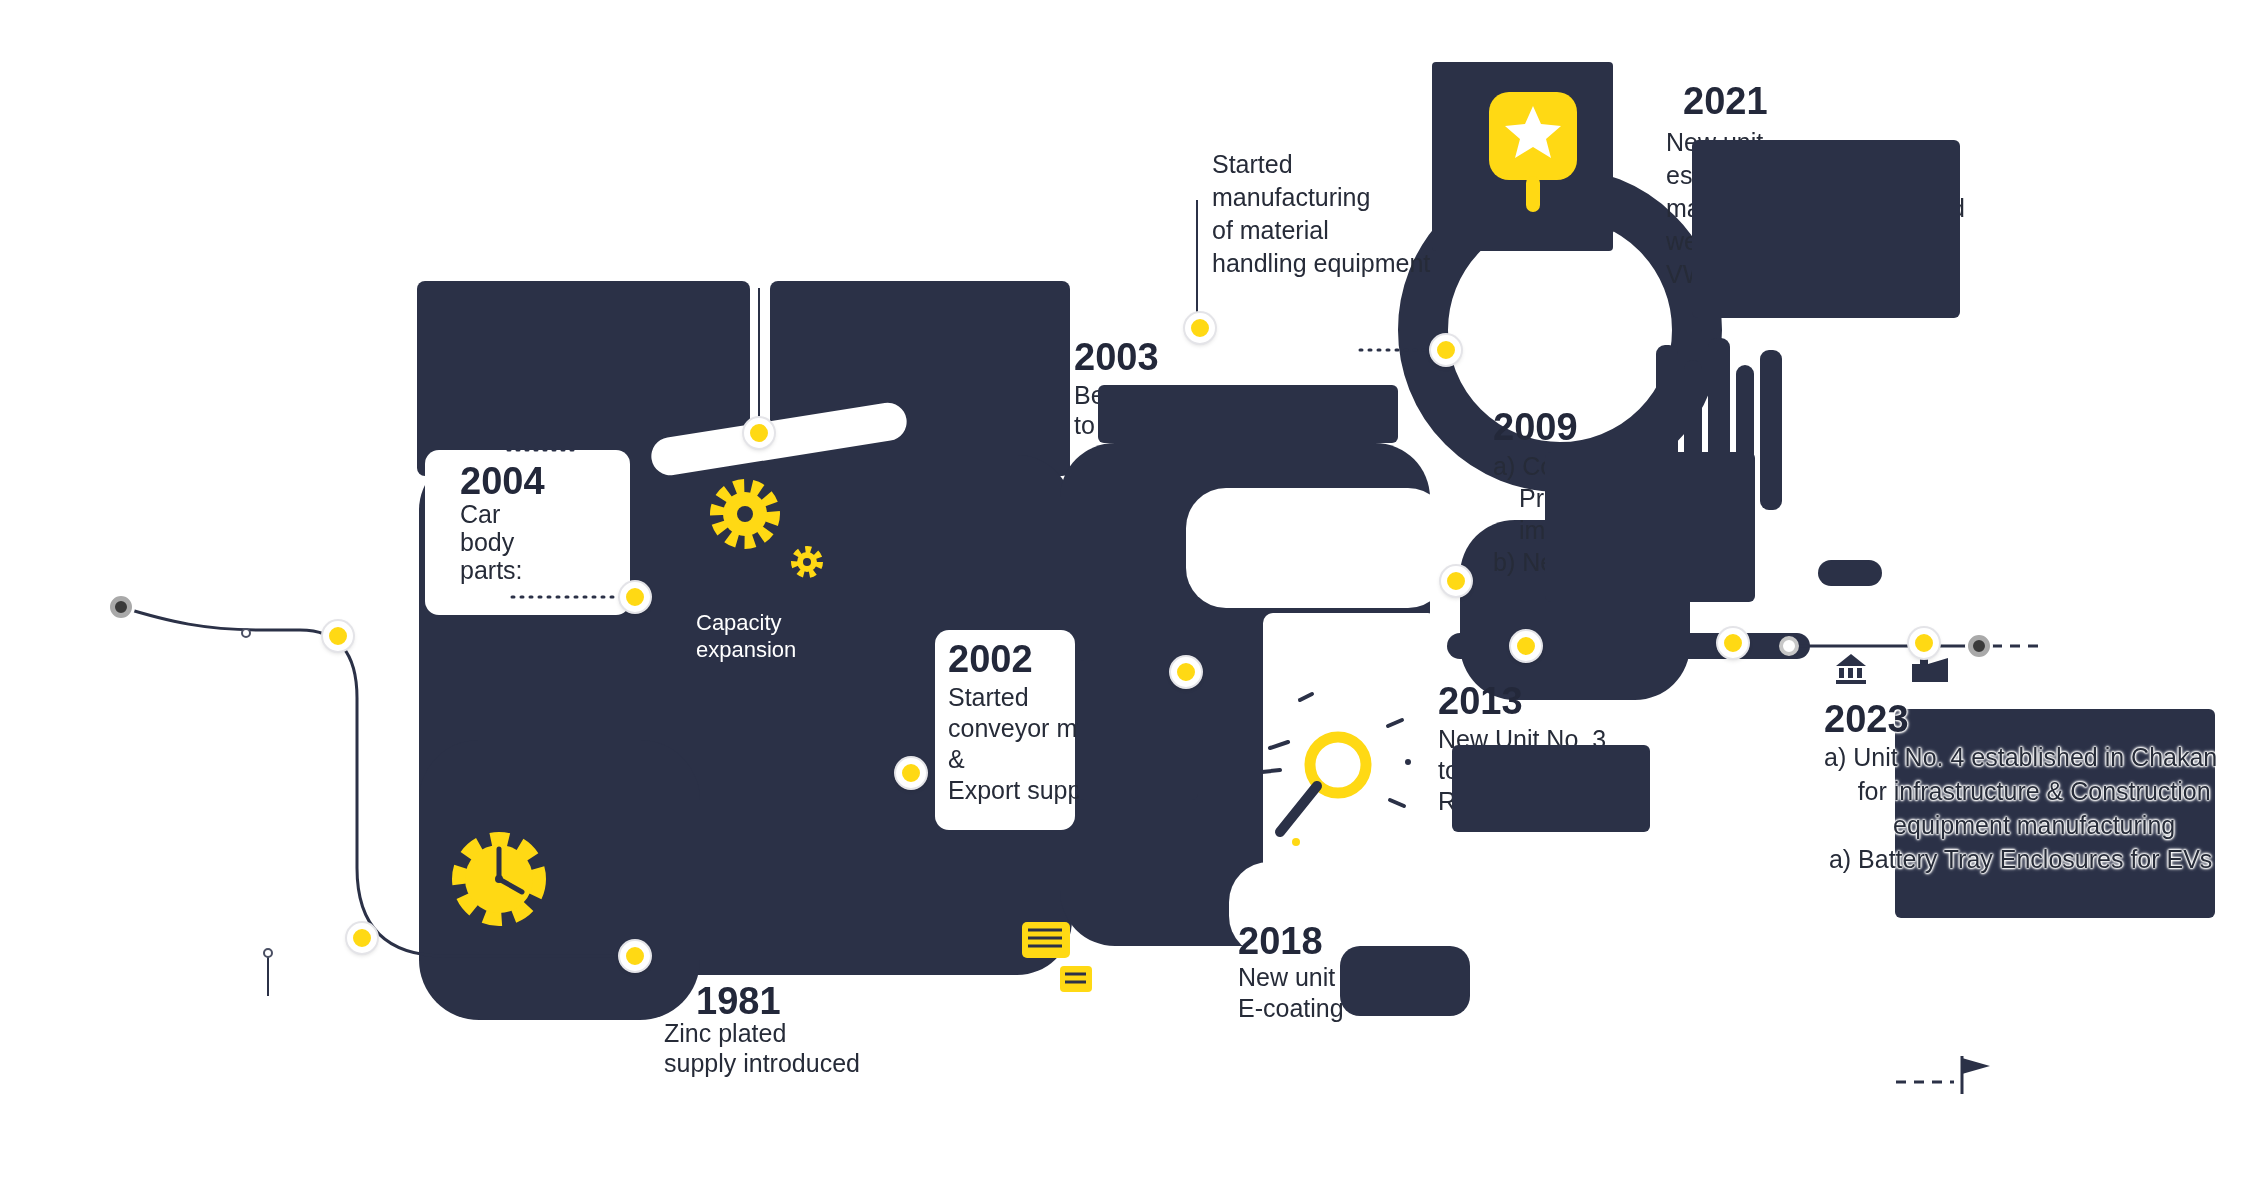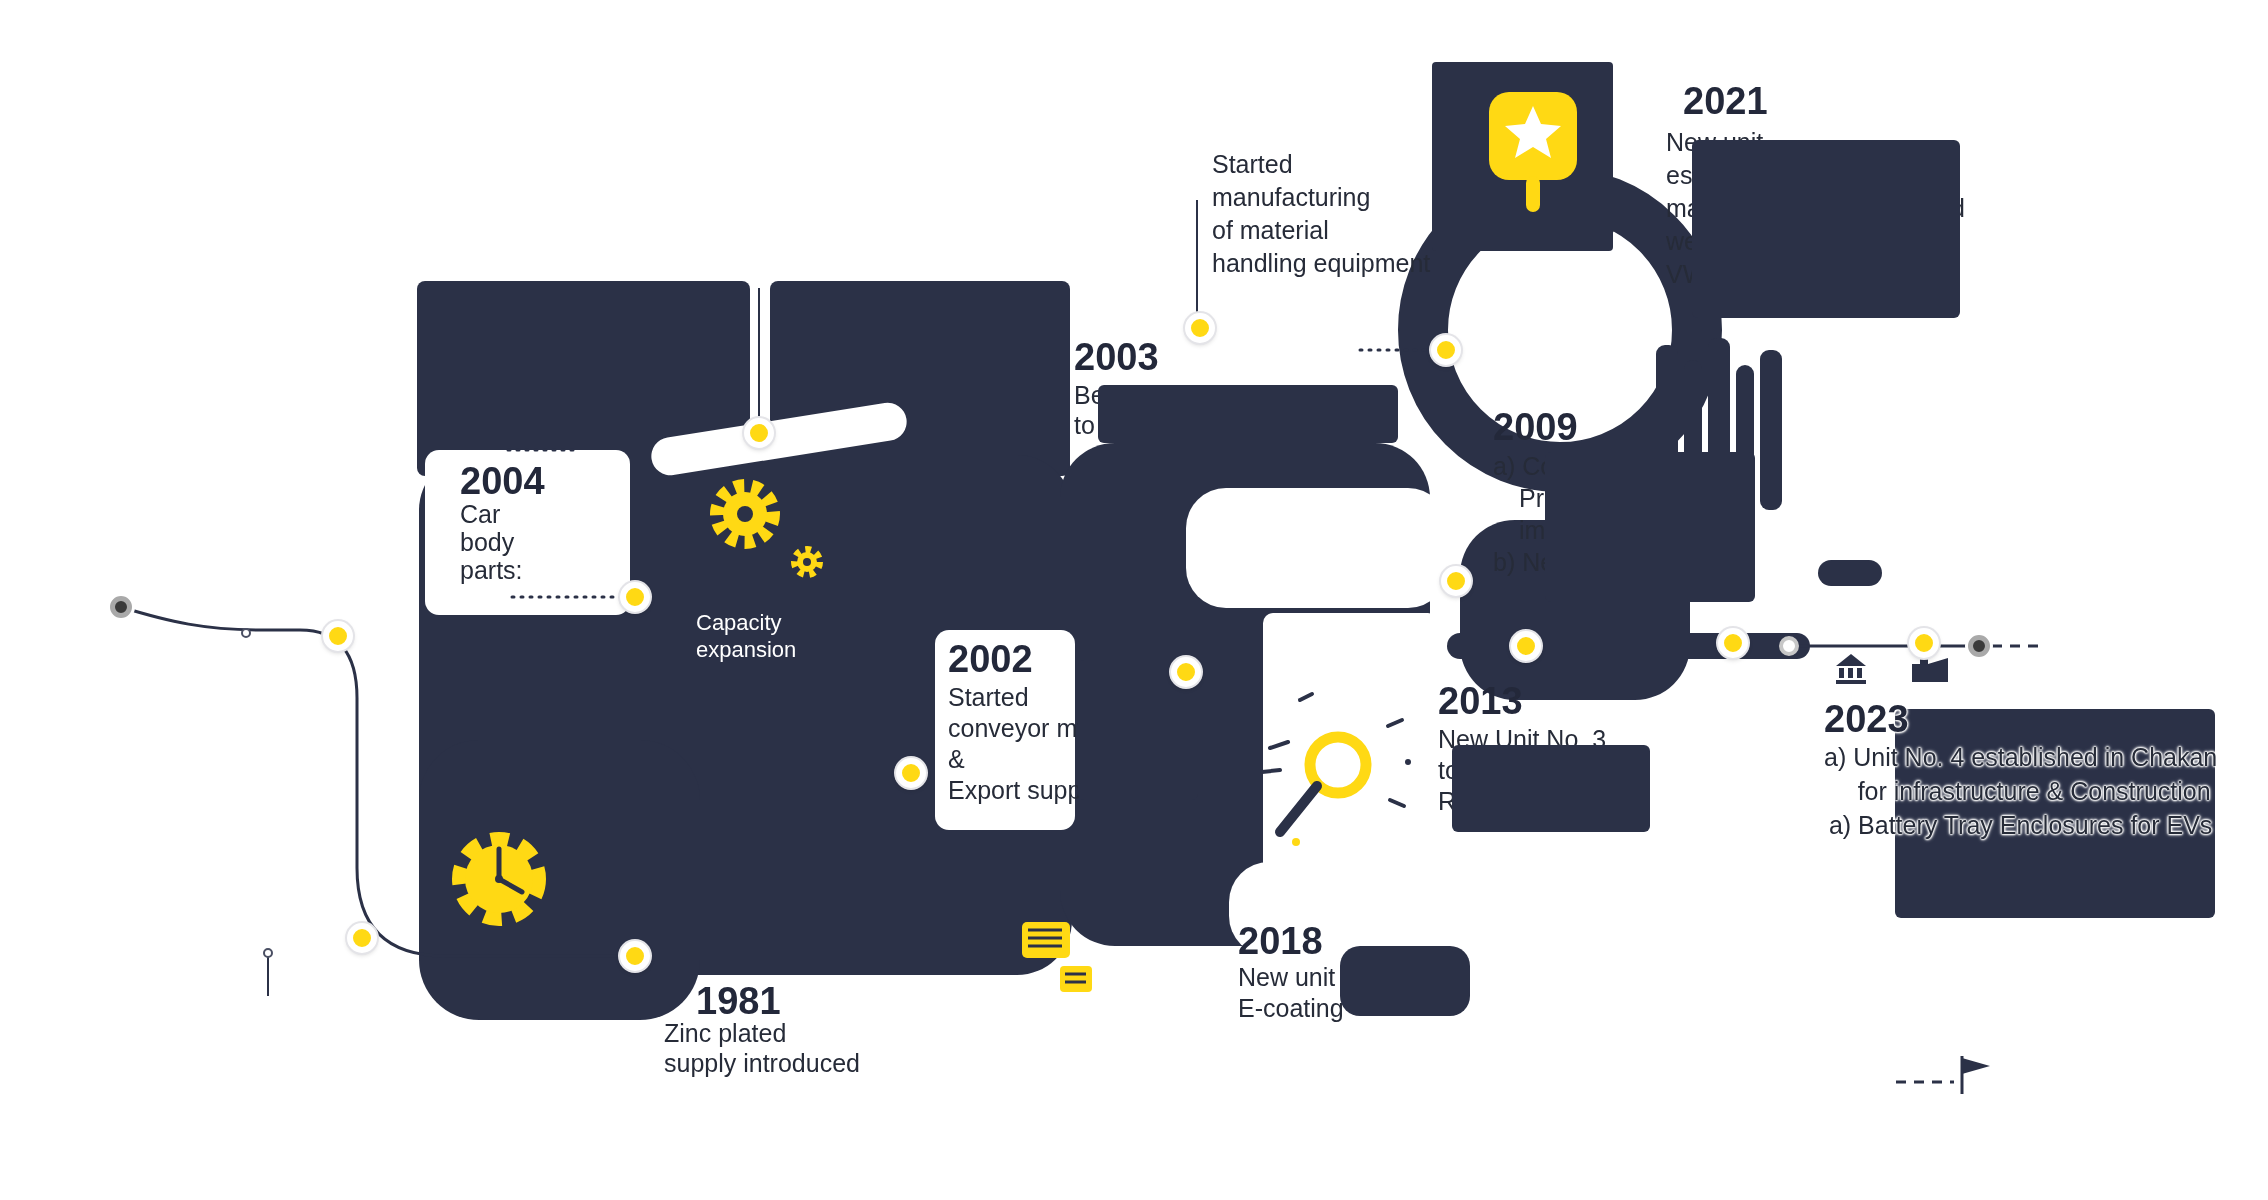--- a/index.html
+++ b/index.html
@@ -145,20 +145,21 @@
     <div class="textline">established for</div>
     <div class="textline">manufacturing of skids and</div>
     <div class="textline">welding assemblies for</div>
     <div class="textline">VW Group</div>
   </div>
 
   <div class="abs year halo" style="left:1824px;top:698px;">2023</div>
   <div class="abs body halo" style="left:1824px;top:740px;line-height:34px;">
     <div class="textline">a) Unit No. 4 established in Chakan</div>
     <div class="textline ind">for infrastructure &amp; Construction</div>
+    <div class="textline ind">equipment manufacturing</div>
     <div class="textline">a) Battery Tray Enclosures for EVs</div>
   </div>
 
   <div class="abs navy z4 r6" style="left:1692px;top:140px;width:268px;height:178px;"></div>
   <div class="abs navy z4 r6" style="left:1452px;top:745px;width:198px;height:87px;"></div>
   <div class="abs navy z4 r6" style="left:1545px;top:452px;width:210px;height:150px;"></div>
   <div class="abs navy z4 r6" style="left:1098px;top:385px;width:300px;height:58px;"></div>
   <div class="abs navy z4 r6" style="left:1078px;top:660px;width:120px;height:140px;"></div>
   <div class="abs navy z4 r20" style="left:1340px;top:946px;width:130px;height:70px;"></div>
 

